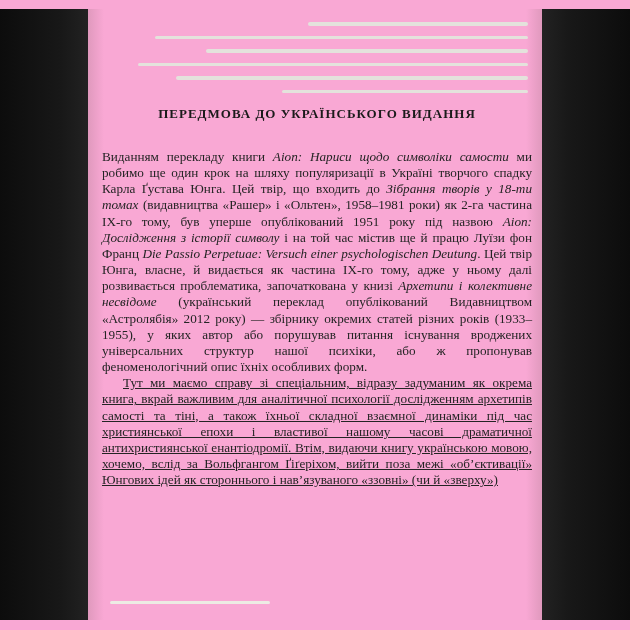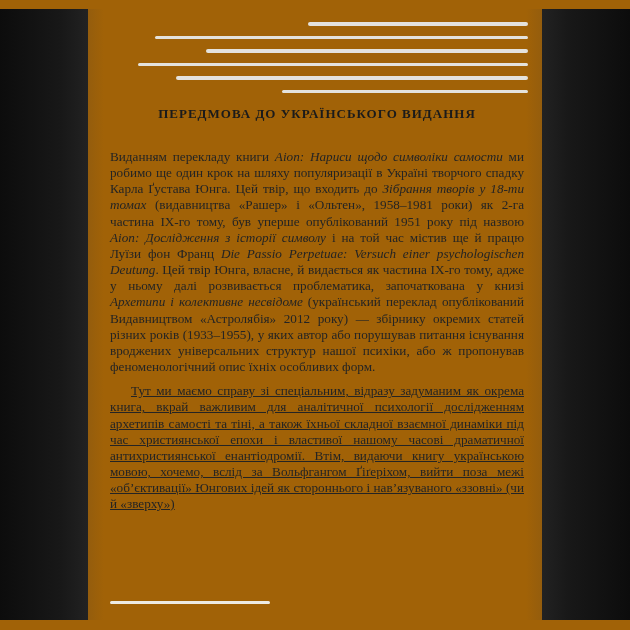--- a/index.html
+++ b/index.html
@@ -1,18 +1,18 @@
 <!DOCTYPE html>
 <html lang="uk"><head>
 <meta charset="utf-8">
 <title>Book page scan</title>
 <style>
   html,body{margin:0;padding:0;}
   body{background:#ffffff;font-family:"Liberation Serif",serif;}
-  #scene{position:relative;width:630px;height:630px;margin:0 auto;background:#a16207;overflow:hidden;}
+  #scene{position:relative;width:630px;height:630px;margin:0 auto;background:#f9a8d4;overflow:hidden;}
 
   
   .edge{position:absolute;top:9px;bottom:10px;width:88px;}
   .edge-left{left:0;background:linear-gradient(to right,#0c0c0c 0%,#181818 70%,#222 100%);}
   .edge-right{right:0;background:linear-gradient(to left,#0c0c0c 0%,#181818 70%,#222 100%);}
 
   
   .page-shade{position:absolute;top:9px;bottom:10px;width:16px;pointer-events:none;}
   .shade-left{left:88px;background:linear-gradient(to right,rgba(70,62,50,.14),rgba(70,62,50,0));}
   .shade-right{right:88px;background:linear-gradient(to left,rgba(70,62,50,.14),rgba(70,62,50,0));}
@@ -26,21 +26,21 @@
   .bl.w4{width:92%;}
   .bl.w5{width:83%;}
   .bl.w6{width:58%;}
   .bleed-bottom{position:absolute;left:110px;bottom:26px;width:160px;height:3.5px;
                 background:#edebe4;border-radius:2px;filter:blur(.7px);}
 
   
   .content{position:absolute;left:102px;right:98px;top:106px;color:#242424;}
   h1.heading{margin:0 0 27px;text-align:center;font-weight:bold;
              font-size:13px;line-height:16px;letter-spacing:1px;color:#1b1b1b;}
-  p.body{margin:8px;font-size:13.2px;line-height:16.15px;text-align:justify;
+  p.body{margin:0;font-size:13.2px;line-height:16.15px;text-align:justify;
          text-justify:inter-word;color:#242424;}
   p.body + p.body{margin-top:0;text-decoration:underline;}
   p.indent{text-indent:21px;}
   em{font-style:italic;}
 </style>
 </head>
 <body>
 
 <div id="scene">
 

